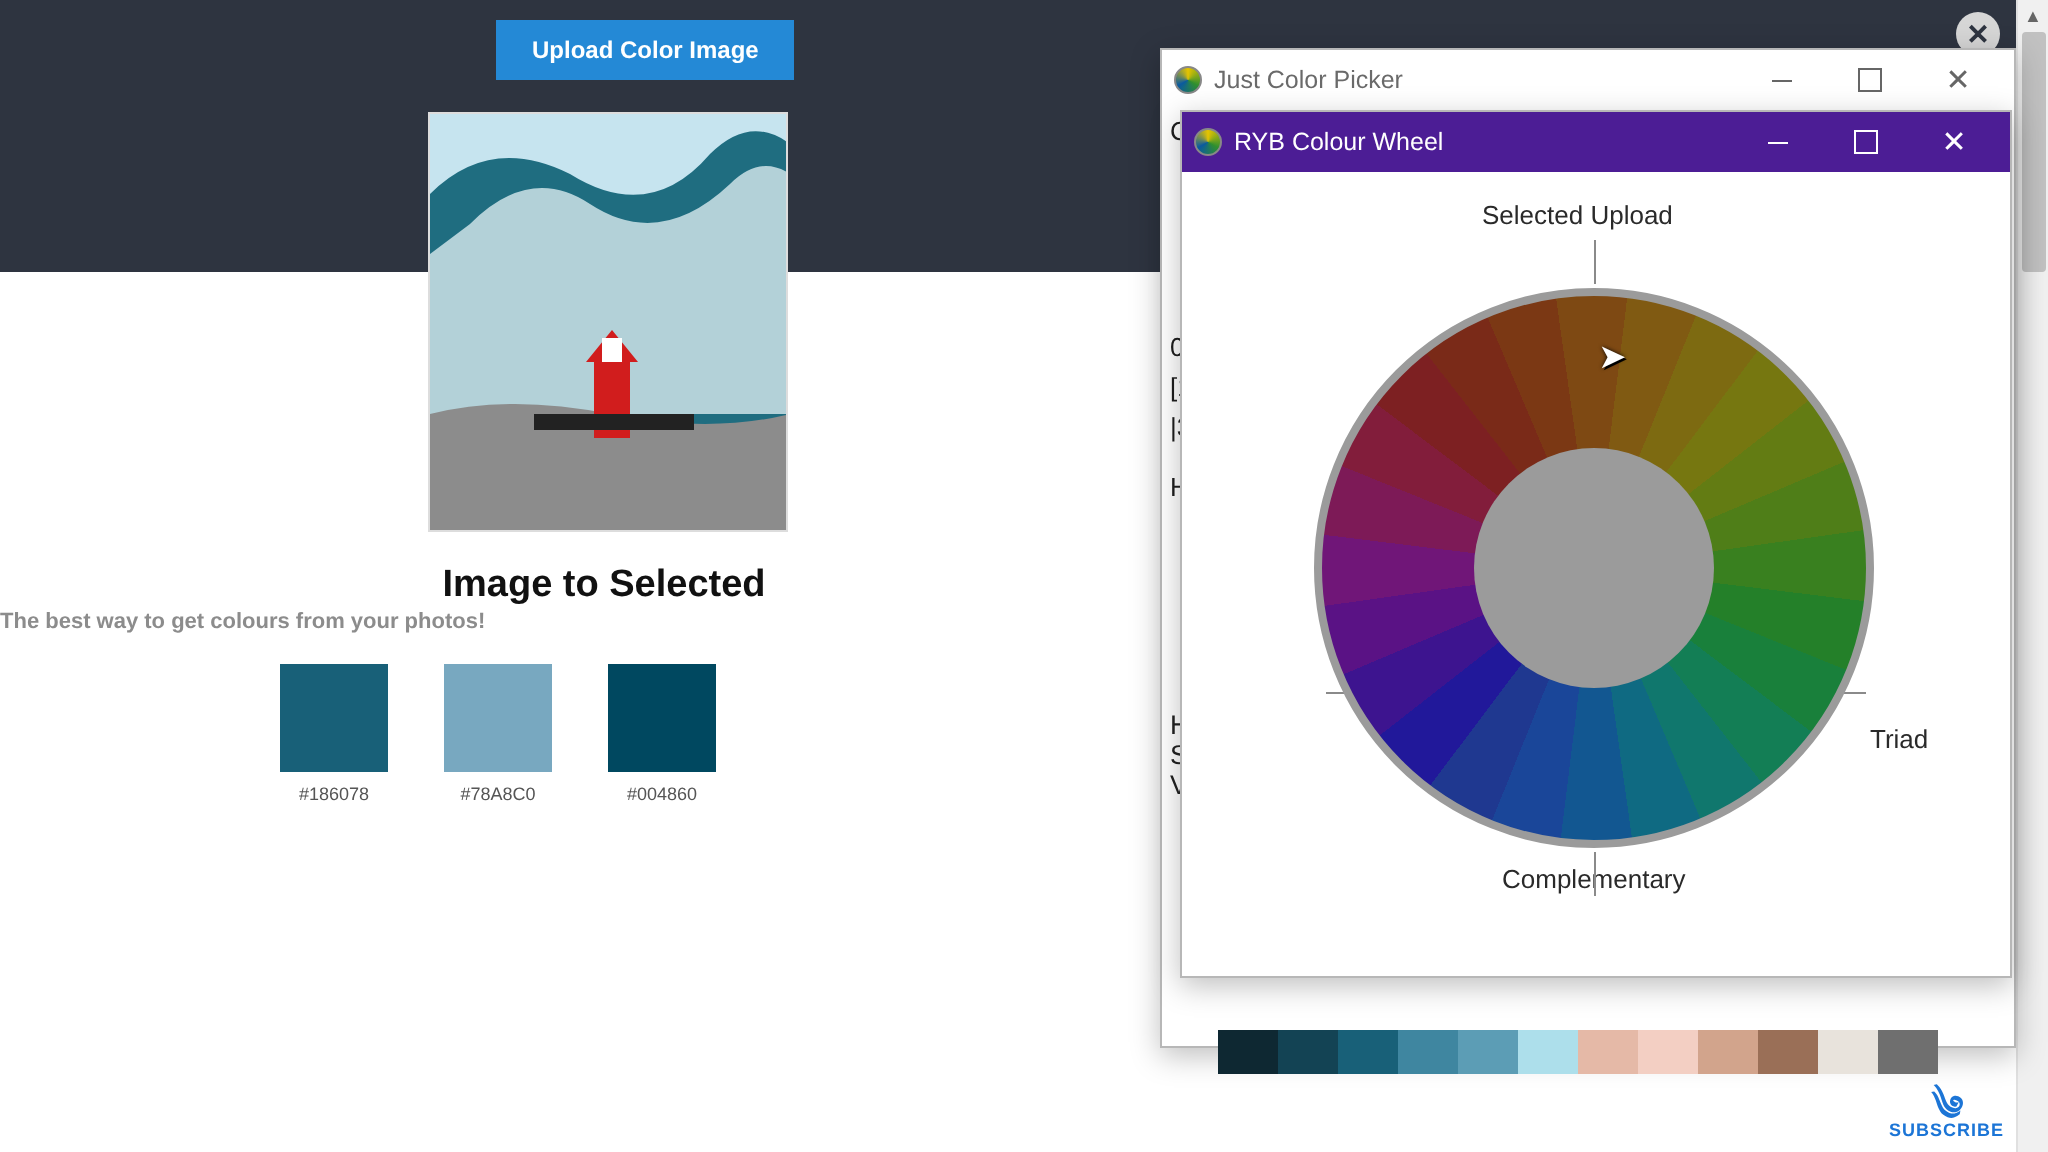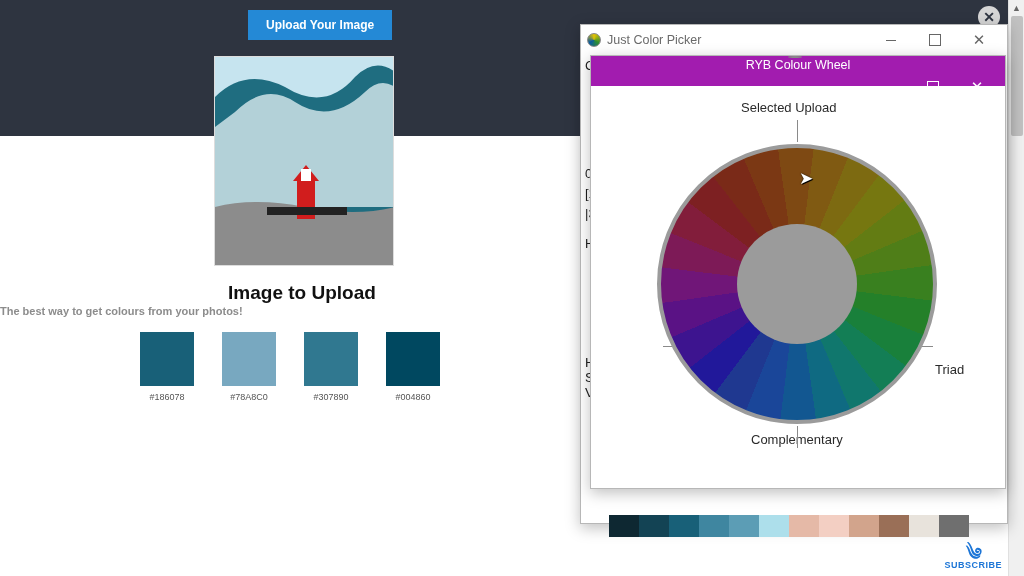--- a/index.html
+++ b/index.html
@@ -50,21 +50,21 @@
   .jcp-left { position:absolute; left:0; top:0; width:20px; color:#1e1e1e; font-size:13px; line-height:18px; }
   .jcp-left div { margin-top:2px; }
   .sidebar-block { position:absolute; left:24px; top:52px; width:380px; height:36px; background:#186078; }
   .jcp-text2 { position:absolute; left:0; top:300px; font-size:13.5px; color:#222; }
   .bottom-block { position:absolute; left:24px; top:390px; width:380px; height:40px; background:#186078; border-right:8px solid #3a7d8c; }
   .bottom-palette { position:absolute; left:24px; top:460px; display:flex; }
   .bottom-palette div { width:30px; height:22px; }
 
   
   .ryb { top:55px; left:590px; width:416px; height:434px; z-index:20; }
-  .ryb .titlebar { background:#a21caf; color:#fff;flex-direction:column; }
+  .ryb .titlebar { background:#4c1d95; color:#fff; }
   .ryb .winctrls .c { color:#fff; }
   .ryb-body { position:relative; width:100%; height:calc(100% - 30px); background:#fff; }
 
   .label { position:absolute; font-size:13px; color:#2a2a2a; }
   .tick { position:absolute; background:#8a8a8a; }
 
   .wheel-wrap { position:absolute; top:58px; left:66px; width:280px; height:280px; }
   .wheel {
     width:280px; height:280px; border-radius:50%;
     border:4px solid #9b9b9b;
@@ -110,52 +110,48 @@
 </head>
 <body>
 
 <div class="banner"></div>
 <div class="scrollbar">
   <span class="arrow">▲</span>
   <div class="thumb"></div>
 </div>
 <div class="close-badge">✕</div>
 
-<button class="upload-btn">Upload Your Image</button>
+<button class="upload-btn">Upload Color Image</button>
 
 <div class="hero">
   <svg width="180" height="210" viewBox="0 0 180 210">
     <rect width="180" height="210" fill="#c6e4ef"></rect>
     <path d="M0 40 Q30 10 70 30 Q110 55 140 20 Q160 0 180 15 L180 160 L0 160 Z" fill="#1f6d80"></path>
     <path d="M20 55 Q50 25 80 45 Q115 68 150 35 Q165 20 180 30 L180 150 L0 150 L0 70 Z" fill="#e6f3f6" opacity=".75"></path>
     <path d="M0 150 Q40 140 90 150 Q140 160 180 150 L180 210 L0 210 Z" fill="#8c8c8c"></path>
     <rect x="82" y="120" width="18" height="42" fill="#d11d1d"></rect>
     <polygon points="91,108 78,124 104,124" fill="#d11d1d"></polygon>
     <rect x="86" y="112" width="10" height="12" fill="#fff"></rect>
     <g fill="#222">
       <rect x="52" y="150" width="80" height="8"></rect>
     </g>
   </svg>
 </div>
 
-<div class="h1">Image to Upload</div>
+<div class="h1">Image to Selected</div>
 <div class="sub">The best way to get colours from your photos!</div>
 
 <div class="palette">
   <div class="swatch">
       <div class="chip" style="background:#186078"></div>
       <div class="hex">#186078</div>
     </div>
   <div class="swatch">
       <div class="chip" style="background:#78A8C0"></div>
       <div class="hex">#78A8C0</div>
-    </div>
-  <div class="swatch">
-      <div class="chip" style="background:#307890"></div>
-      <div class="hex">#307890</div>
     </div>
   <div class="swatch">
       <div class="chip" style="background:#004860"></div>
       <div class="hex">#004860</div>
     </div>
 </div>
 
 <div class="window jcp">
   <div class="titlebar">
     <span class="logo"></span>

